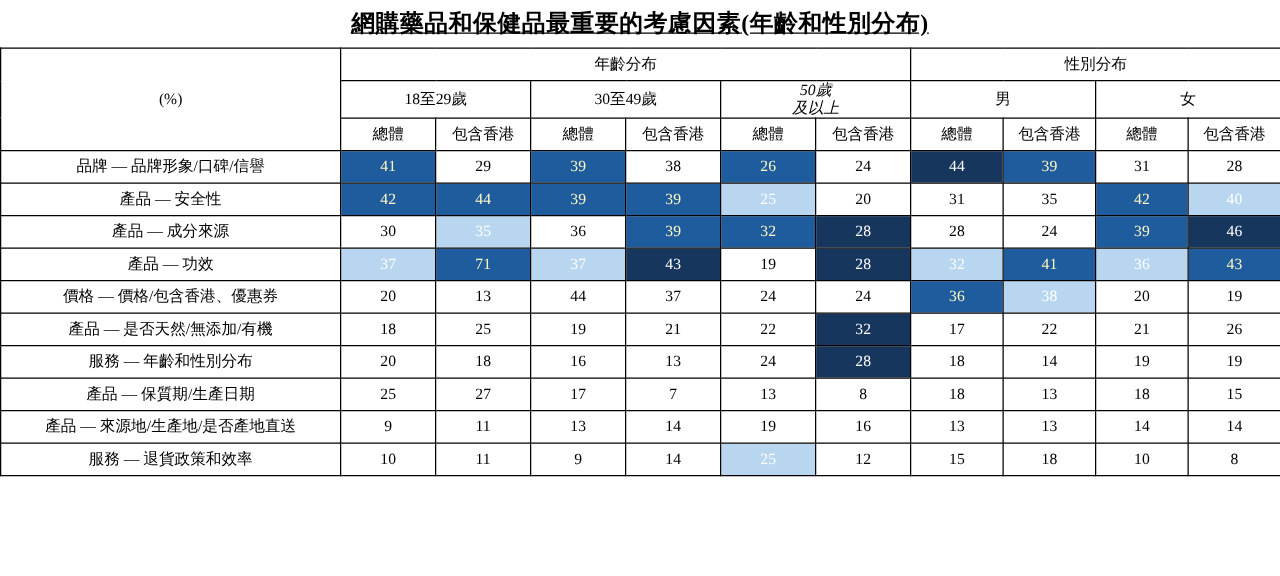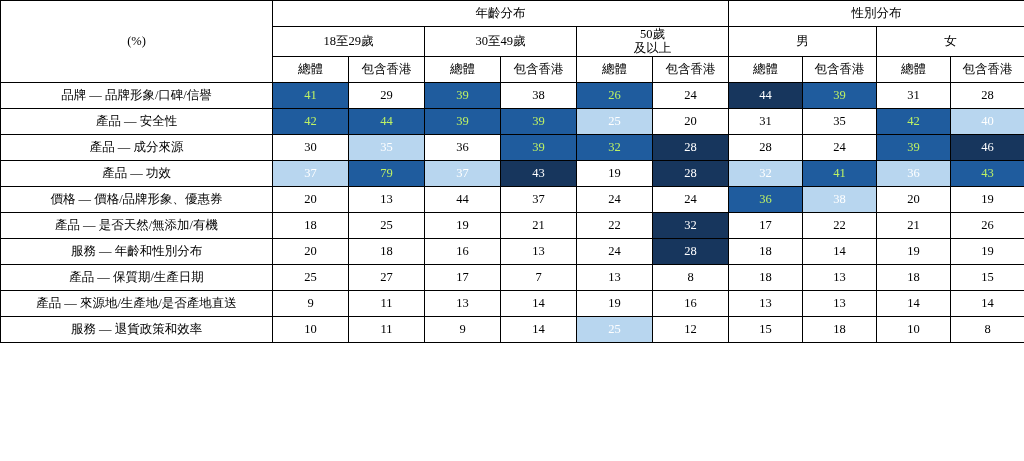--- a/index.html
+++ b/index.html
@@ -74,29 +74,30 @@
     font-size: 12.5px;
   }
   .cell {
     display: block;
     width: 100%;
     height: 100%;
     line-height: 24px;
   }
   .val-none  { background: #ffffff; color: #000000; }
   .val-light { background: #b8d6ef; color: #ffffff; }
-  .val-mid   { background: #1f5c9e; color: #bef264; }
+  .val-mid   { background: #1f5c9e; color: #fef9c3; }
   .val-dark  { background: #17365d; color: #ffffff; }
-  .two-line { line-height: 1.2; }
+  .two-line { line-height: 1.2; font-style: italic; }
 </style>
 </head>
 <body>
 
 <div class="page">
 
+  <div class="title">網購藥品和保健品最重要的考慮因素(年齡和性別分布)</div>
 
   <table class="matrix">
     <colgroup>
       <col style="width:272px">
       <col style="width:76px">
         <col style="width:76px">
       <col style="width:76px">
         <col style="width:76px">
       <col style="width:76px">
         <col style="width:76px">
@@ -233,21 +234,21 @@
           <td>
             <span class="cell val-dark">46</span>
           </td>
         </tr>
         <tr>
           <td class="rowlabel">產品 — 功效</td>
           <td>
             <span class="cell val-light">37</span>
           </td>
           <td>
-            <span class="cell val-mid">79</span>
+            <span class="cell val-mid">71</span>
           </td>
           <td>
             <span class="cell val-light">37</span>
           </td>
           <td>
             <span class="cell val-dark">43</span>
           </td>
           <td>
             <span class="cell val-none">19</span>
           </td>
@@ -261,21 +262,21 @@
             <span class="cell val-mid">41</span>
           </td>
           <td>
             <span class="cell val-light">36</span>
           </td>
           <td>
             <span class="cell val-mid">43</span>
           </td>
         </tr>
         <tr>
-          <td class="rowlabel">價格 — 價格/品牌形象、優惠券</td>
+          <td class="rowlabel">價格 — 價格/包含香港、優惠券</td>
           <td>
             <span class="cell val-none">20</span>
           </td>
           <td>
             <span class="cell val-none">13</span>
           </td>
           <td>
             <span class="cell val-none">44</span>
           </td>
           <td>

